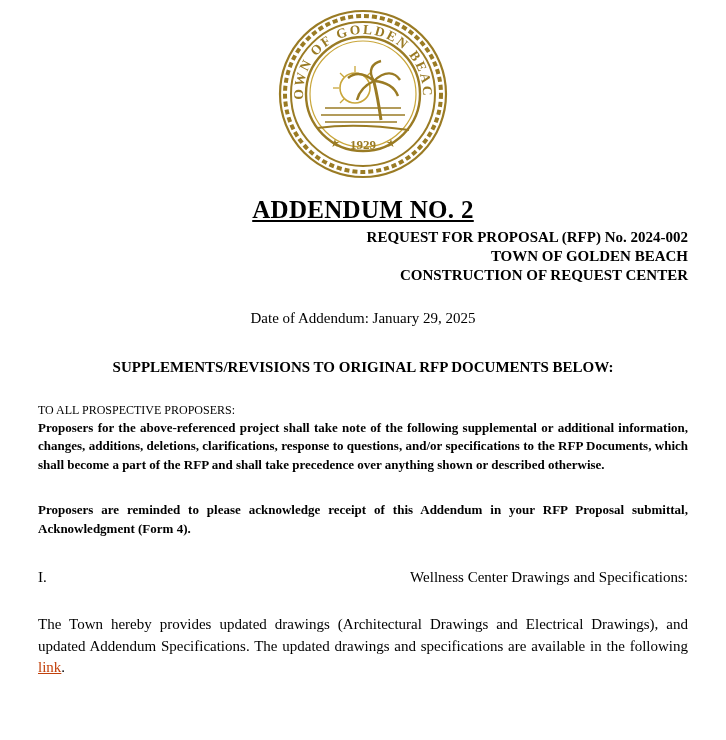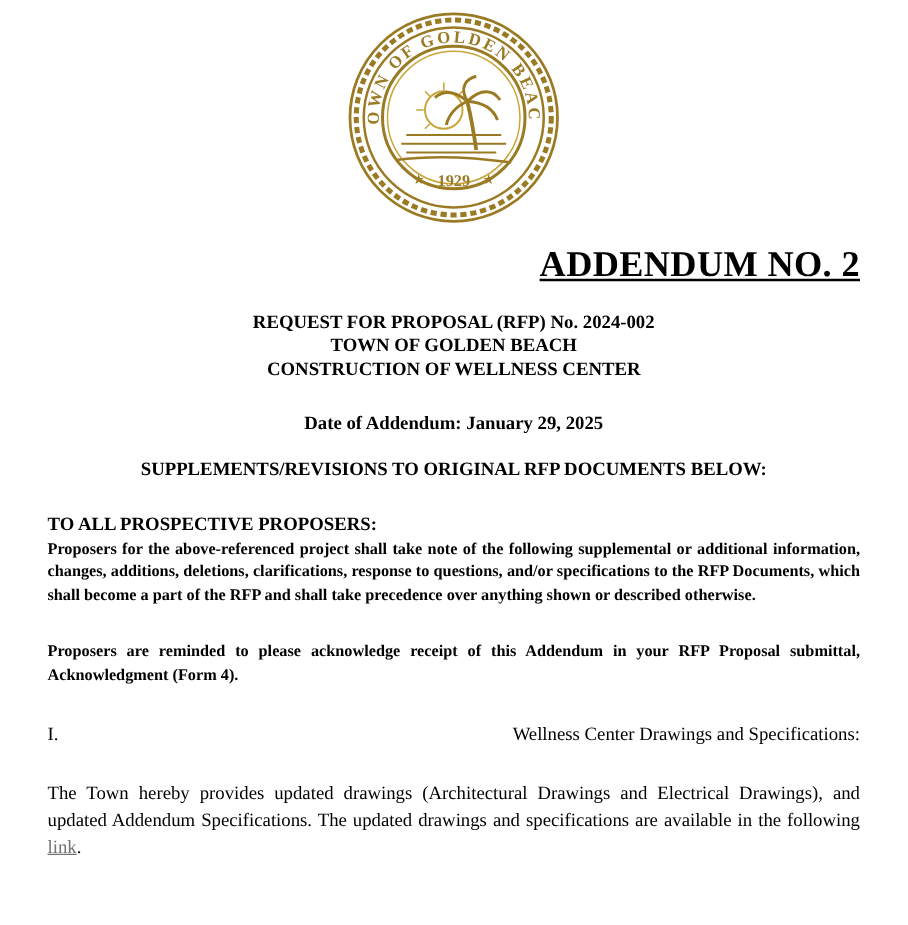--- a/index.html
+++ b/index.html
@@ -30,51 +30,51 @@
   }
   .seal {
     position: relative;
     width: 172px;
     height: 172px;
   }
   .seal svg { display: block; }
 
   
   .doc-title {
-    text-align: right;
-    font-size: 29px;
+    text-align: center;
+    font-size: 25px;
     font-weight: bold;
     text-decoration: underline;
     margin-top: 16px;
     letter-spacing: 0.3px;
   }
   .subtitle-block {
-    text-align: center;
+    text-align: right;
     font-size: 15px;
     font-weight: bold;
     line-height: 1.28;
-    margin-top: 20px;
+    margin-top: 4px;
   }
   .date-line {
     text-align: center;
     font-size: 15px;
-    font-weight: bold;
+    font-weight: normal;
     margin-top: 24px;
   }
   .supplements-line {
     text-align: center;
     font-size: 15px;
     font-weight: bold;
-    margin-top: 20px;
+    margin-top: 32px;
   }
 
   
   .to-all {
-    font-size: 15px;
-    font-weight: bold;
+    font-size: 12px;
+    font-weight: normal;
     margin-top: 27px;
   }
   .para-bold {
     font-size: 13px;
     font-weight: bold;
     text-align: justify;
     line-height: 1.45;
     margin-top: 1px;
   }
   .para-bold.spaced {
@@ -93,21 +93,21 @@
     flex: 1;
     text-align: right;
   }
   .para-normal {
     font-size: 15px;
     text-align: justify;
     line-height: 1.45;
     margin-top: 28px;
   }
   .link {
-    color: #737373;
+    color: #c2410c;
     text-decoration: underline;
   }
 </style>
 </head>
 <body>
 
 <div class="page">
 
   <div class="seal-wrap">
     <div class="seal">
@@ -163,21 +163,21 @@
         <text x="114" y="139" text-anchor="middle" font-size="11" fill="#9a7b24">★</text>
       </svg>
     </div>
   </div>
 
   <div class="doc-title">ADDENDUM NO. 2</div>
 
   <div class="subtitle-block">
     <div>REQUEST FOR PROPOSAL (RFP) No. 2024-002</div>
     <div>TOWN OF GOLDEN BEACH</div>
-    <div>CONSTRUCTION OF WELLNESS CENTER</div>
+    <div>CONSTRUCTION OF REQUEST CENTER</div>
   </div>
 
   <div class="date-line">Date of Addendum: January 29, 2025</div>
 
   <div class="supplements-line">SUPPLEMENTS/REVISIONS TO ORIGINAL RFP DOCUMENTS BELOW:</div>
 
   <div class="to-all">TO ALL PROSPECTIVE PROPOSERS:</div>
 
   <div class="para-bold">Proposers for the above-referenced project shall take note of the following supplemental or additional information, changes, additions, deletions, clarifications, response to questions, and/or specifications to the RFP Documents, which shall become a part of the RFP and shall take precedence over anything shown or described otherwise.</div>
 

